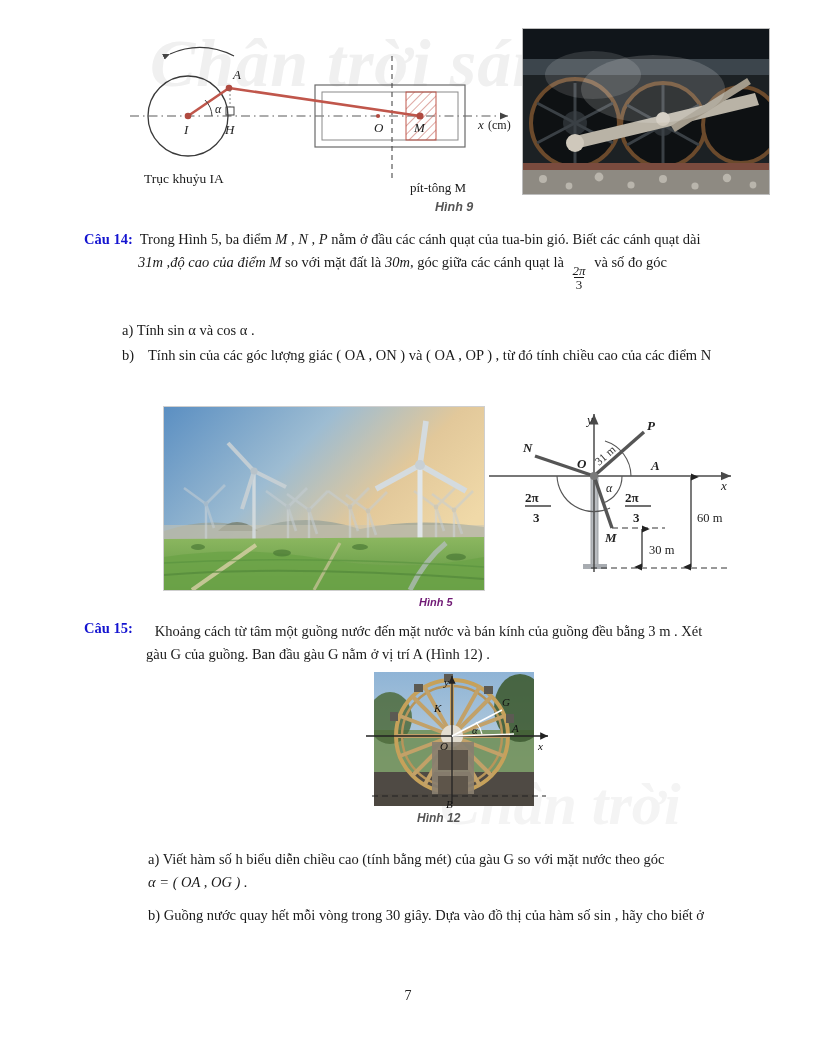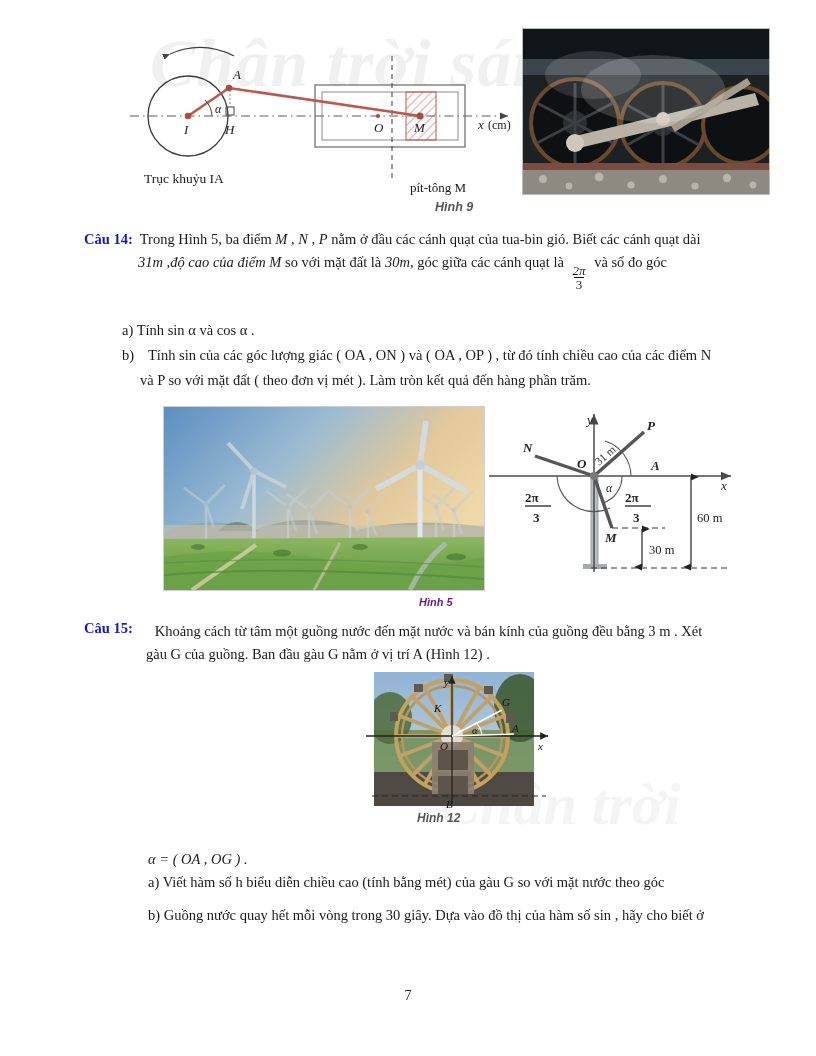--- a/index.html
+++ b/index.html
@@ -251,21 +251,20 @@
 
   <div class="body-text" id="q14-sub">
     <div class="sub-line">
       <span>a)</span>
       <span>Tính sin α và cos α .</span>
     </div>
     <div class="sub-line sub-b">
       <span class="mark">b)</span>
       <span class="txt">Tính sin của các góc lượng giác ( OA , ON ) và ( OA , OP ) , từ đó tính chiều cao của các điểm N</span>
     </div>
-    <div class="sub-line" style="margin-left:18px">và P so với mặt đất ( theo đơn vị mét ). Làm tròn kết quả đến hàng phần trăm.</div>
   </div>
 
   <div class="fig5-wrap">
 
     <div class="turbine-photo">
       <svg width="320" height="183" viewBox="0 0 320 183">
         <defs>
           <linearGradient id="sky" x1="0" y1="0" x2="1" y2="0.55">
             <stop offset="0%" stop-color="#5b8fc2"></stop>
             <stop offset="42%" stop-color="#9dbcd2"></stop>
@@ -479,20 +478,20 @@
       <text x="140" y="34" font-family="Liberation Serif, serif" font-size="11" font-style="italic" fill="#111">G</text>
       <text x="150" y="60" font-family="Liberation Serif, serif" font-size="11" font-style="italic" fill="#111">A</text>
       <text x="84" y="136" font-family="Liberation Serif, serif" font-size="11" font-style="italic" fill="#111">B</text>
       <text x="110" y="62" font-family="Liberation Serif, serif" font-size="10.5" font-style="italic" fill="#111">α</text>
     </svg>
 
     <div class="fig12-cap">Hình 12</div>
   </div>
 
   <div class="body-text" id="q15-sub">
+    <div class="sub-line">a) Viết hàm số h biểu diễn chiều cao (tính bằng mét) của gàu G so với mặt nước theo góc</div>
     <div class="sub-line mathi">α = ( OA , OG ) .</div>
-    <div class="sub-line">a) Viết hàm số h biểu diễn chiều cao (tính bằng mét) của gàu G so với mặt nước theo góc</div>
     <div class="sub-line" style="margin-top:10px">b) Guồng nước quay hết mỗi vòng trong 30 giây. Dựa vào đồ thị của hàm số sin , hãy cho biết ở</div>
   </div>
 
   <div class="pagenum">7</div>
 
 </div>
 
 </body></html>

